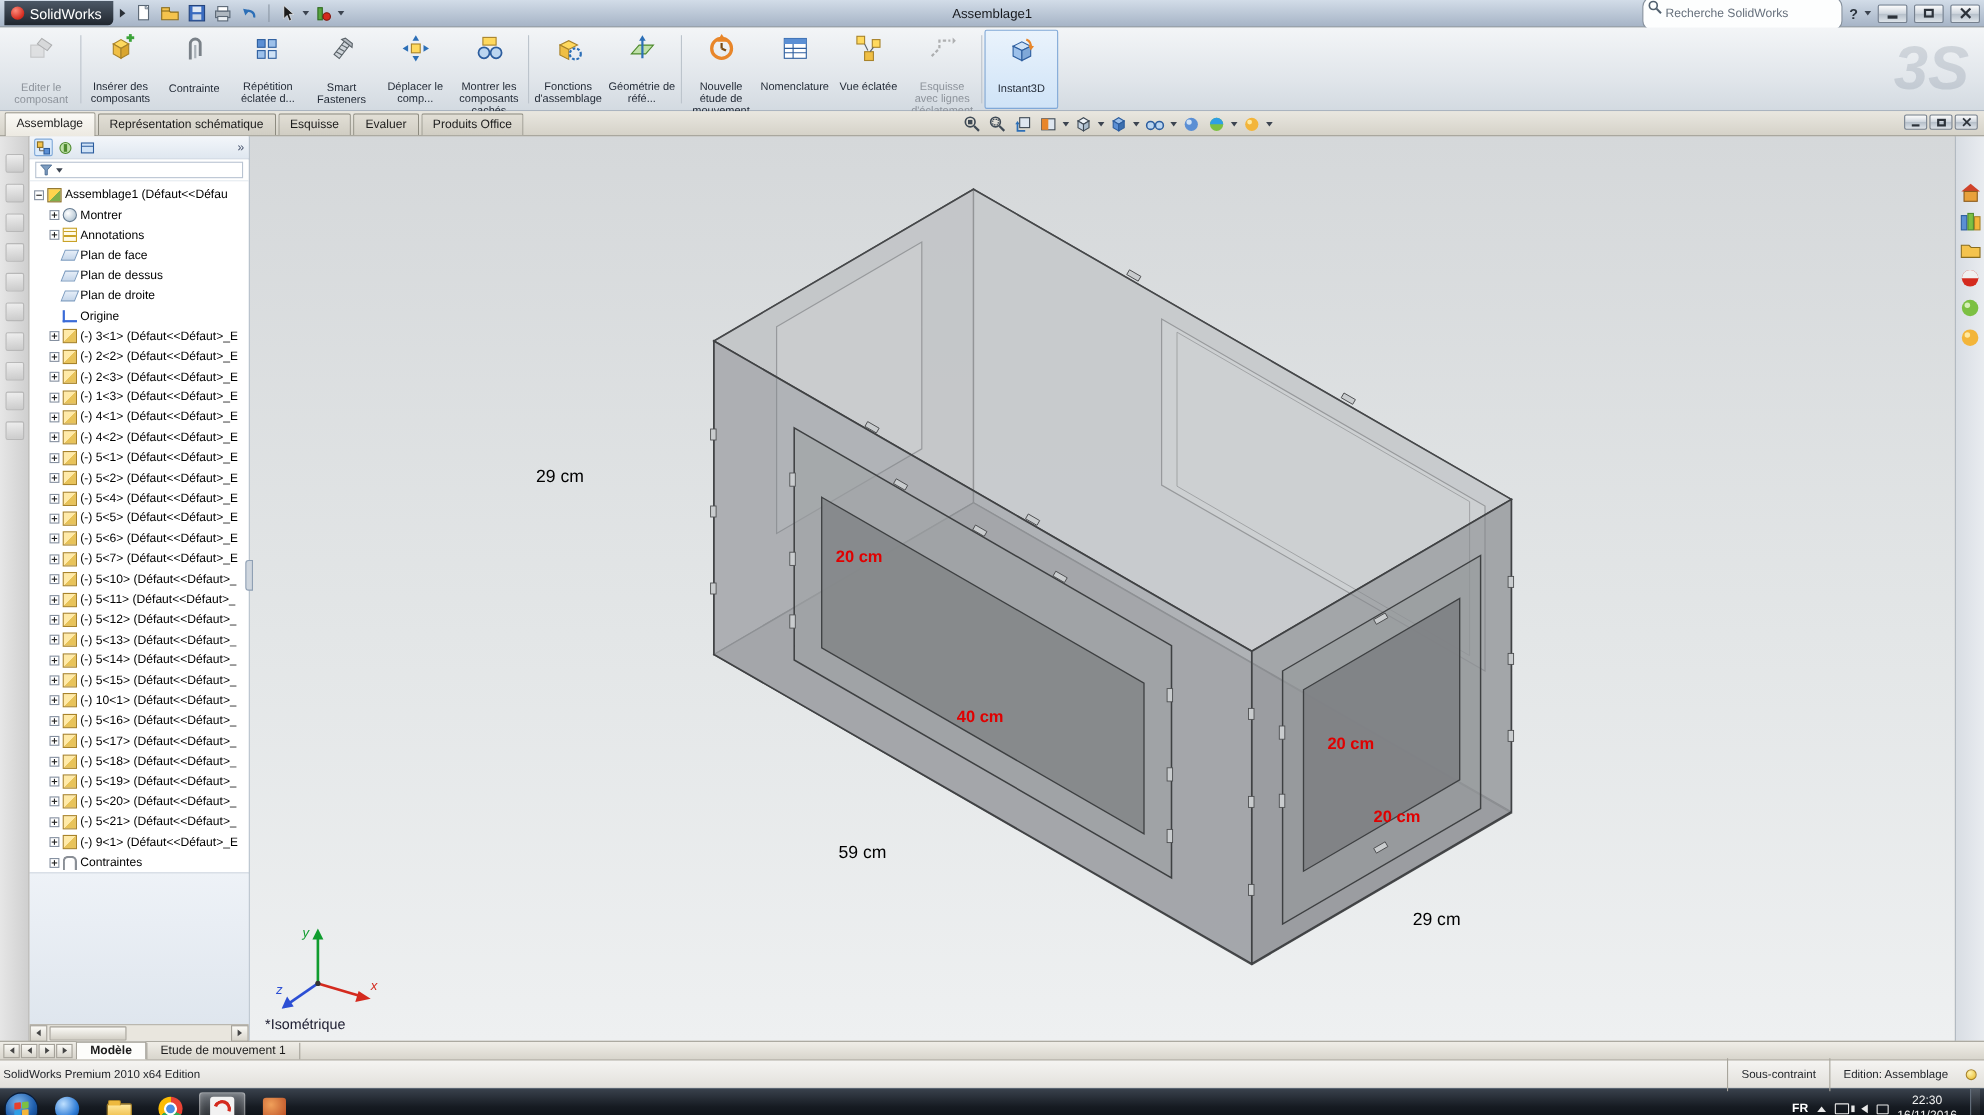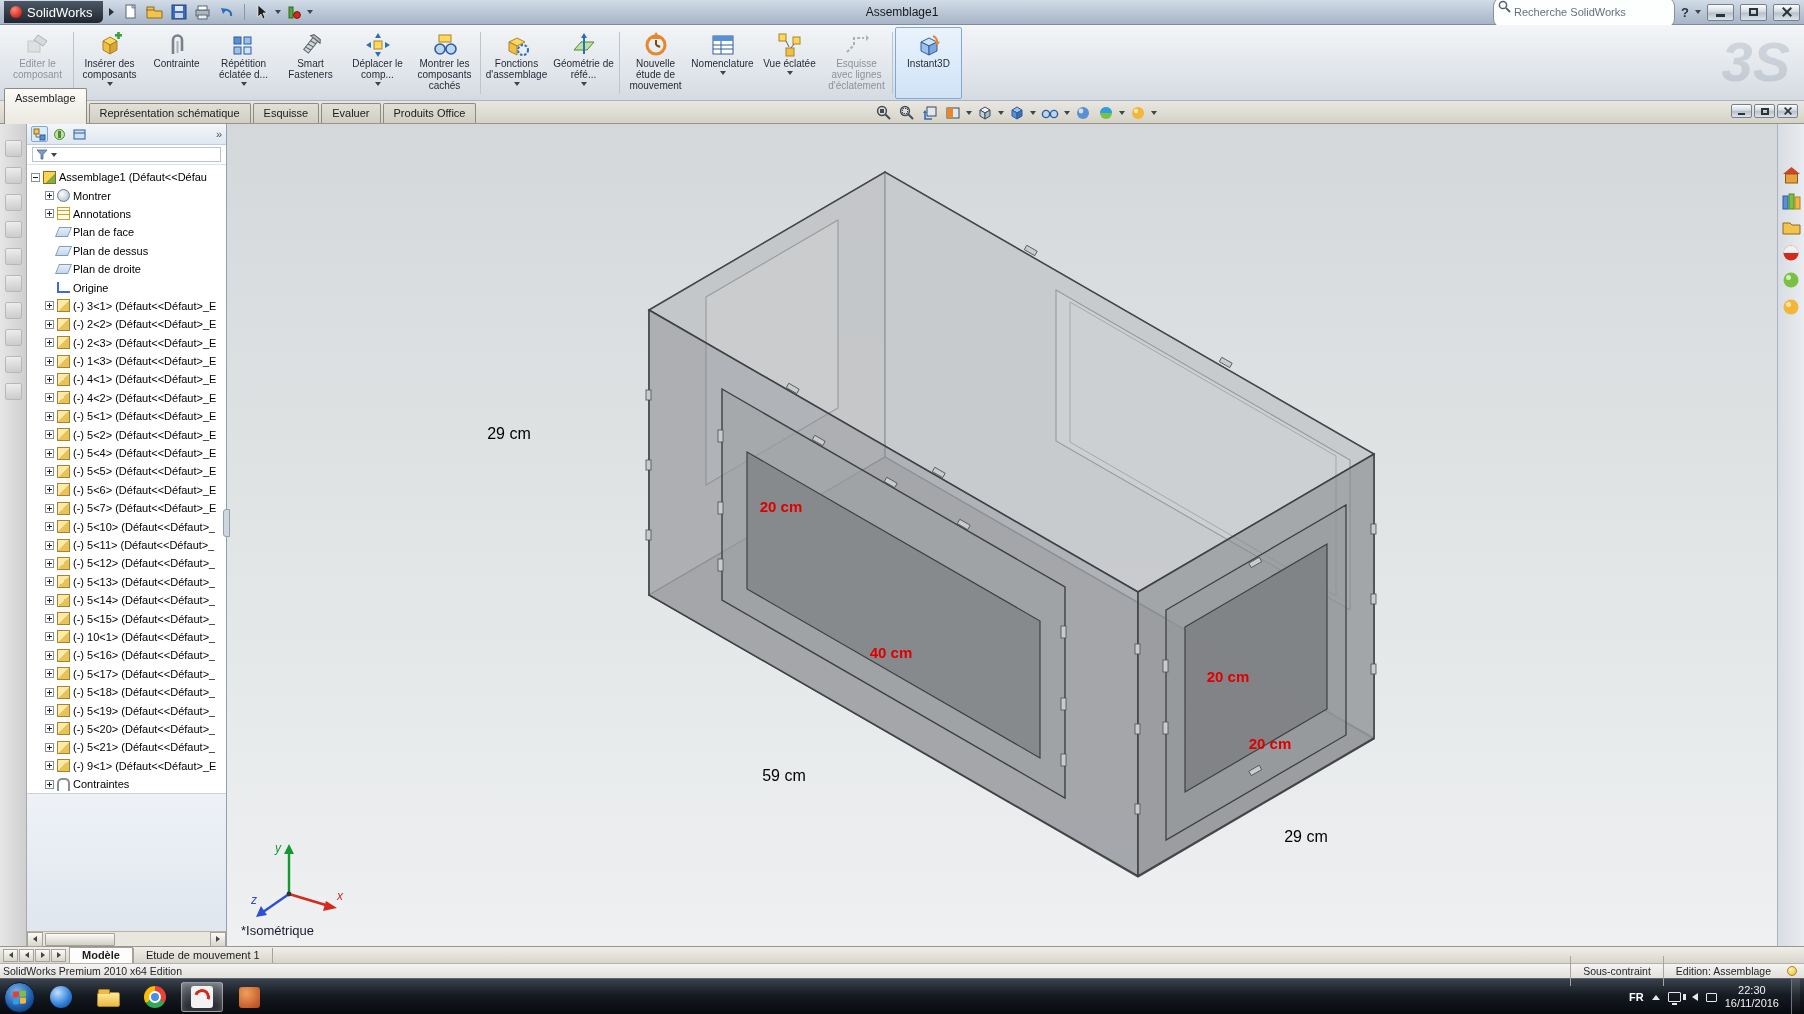--- a/index.html
+++ b/index.html
@@ -23,34 +23,34 @@
   .help-q { font-size:13px; font-weight:bold; color:#2a323c; }
   .wbtn { width:27px; height:17px; border:1px solid #76818f; border-radius:2px; background:linear-gradient(#fdfdfd,#cfd6de 48%,#b6c0ca 52%,#dde3e9); display:flex; align-items:center; justify-content:center; }
   .g-min { width:9px; height:3px; background:#2c323a; margin-top:7px; }
   .g-max { width:9px; height:8px; border:2px solid #2c323a; }
   .g-close { position:relative; width:10px; height:10px; }
   .g-close::before,.g-close::after { content:""; position:absolute; left:4px; top:-1px; width:2px; height:12px; background:#2c323a; }
   .g-close::before { transform:rotate(45deg); } .g-close::after { transform:rotate(-45deg); }
 
   
   .ribbon { height:76px; background:linear-gradient(#f3f5f7,#e0e5ea 65%,#d3dae1); border-bottom:1px solid #aab4c0; display:flex; align-items:stretch; padding:2px 4px 1px; position:relative; }
-  .rb { width:67px; display:flex; flex-direction:column; align-items:center; padding-top:3px; gap:0; font-size:10px; line-height:1.08; color:#1f2733; text-align:center; border:1px solid transparent; border-radius:2px; }
+  .rb { width:67px; display:flex; flex-direction:column; align-items:center; padding-top:3px; gap:18px; font-size:10px; line-height:1.08; color:#1f2733; text-align:center; border:1px solid transparent; border-radius:2px; }
   .rb .ric { height:28px; display:flex; align-items:center; justify-content:center; }
   .rb .rlabel { width:64px; }
   .rb.disabled { color:#8d939b; }
   .rb.disabled .ric { opacity:.5; filter:grayscale(1); }
   .rb.active { background:linear-gradient(#eaf3fc,#cfe3f7); border:1px solid #7fa8d8; }
   .rb .caret { margin-top:1px; }
   .rsep { width:1px; background:#bcc4cc; margin:5px 2px; }
   .watermark { position:absolute; right:14px; top:4px; font-size:56px; font-style:italic; font-weight:bold; color:rgba(95,112,128,.20);text-align:right; }
 
   
   .tab-bar { height:23px; background:linear-gradient(#e9e7e0,#d5d2c8); border-bottom:1px solid #98968c; display:flex; align-items:flex-end; padding-left:4px; position:relative; }
   .ctab { font-size:11px; color:#1c1c1c; padding:3px 10px 4px; border:1px solid #8d8b80; border-bottom:none; border-radius:2px 2px 0 0; background:linear-gradient(#e2dfd6,#d0cdc3); margin-right:2px; }
-  .ctab.active { background:linear-gradient(#fbfaf6,#ecead f0); background:linear-gradient(#fbfaf6,#ece9e1); position:relative; top:1px; padding-bottom:20px; }
+  .ctab.active { background:linear-gradient(#fbfaf6,#ecead f0); background:linear-gradient(#fbfaf6,#ece9e1); position:relative; top:1px; padding-bottom:6px; }
   .hud { position:absolute; left:874px; top:2px; display:flex; align-items:center; gap:3px; }
   .hbtn { height:19px; display:flex; align-items:center; gap:2px; padding:1px 2px; border-radius:2px; }
   .docwin { position:absolute; right:6px; top:3px; display:flex; gap:2px; }
   .docwin .wbtn { width:21px; height:14px; }
   .docwin .g-min { width:7px; height:2px; margin-top:6px; }
   .docwin .g-max { width:8px; height:7px; }
   .docwin .g-close { transform:scale(.8); }
 
   
   .main { display:flex; height:822px; position:relative; }
@@ -100,21 +100,21 @@
   .right-strip { width:27px; background:linear-gradient(270deg,#e9ecf0,#d8dde3); border-left:1px solid #aab4c0; display:flex; flex-direction:column; align-items:center; padding-top:42px; gap:9px; }
 
   
   .bottom-tabs { height:17px; background:linear-gradient(#f0eee8,#d8d5cc); border-top:1px solid #98968c; display:flex; align-items:center; font-size:11px; color:#1c1c1c; }
   .bt-nav { display:flex; gap:1px; padding:0 3px; }
   .bt-nav .sc-btn { width:15px; height:13px; }
   .dtab { padding:1px 12px 2px; border-right:1px solid #a5a29a; border-left:1px solid #a5a29a; }
   .dtab.active { background:#fdfdfb; border-top:1px solid #a5a29a; font-weight:bold; }
 
   
-  .status-bar { height:15px; background:linear-gradient(#f5f4f2,#e2e0db); border-top:1px solid #b5b2aa; display:flex; align-items:center; font-size:10.5px; color:#23262b; padding:0 3px; }
+  .status-bar { height:26px; background:linear-gradient(#f5f4f2,#e2e0db); border-top:1px solid #b5b2aa; display:flex; align-items:center; font-size:10.5px; color:#23262b; padding:0 3px; }
   .sb-cell { border-left:1px solid #a8a59c; padding:15px 12px; height:100%; display:flex; align-items:center; }
   .sb-ball { width:10px; height:10px; border-radius:50%; background:radial-gradient(circle at 35% 30%, #fff3b0, #e8b923); border:1px solid #a8832a; margin:0 4px; }
 
   
   .taskbar { height:37px; background:linear-gradient(#3b4document 0,#000); background:linear-gradient(#39414c,#161b22 45%,#06080c); border-top:1px solid #5a6572; display:flex; align-items:center; padding:0 4px; gap:5px; }
   .orb { width:31px; height:31px; border-radius:50%; background:radial-gradient(circle at 40% 30%, #7db4e8, #1f5fae 55%, #0a2a55); border:1px solid #0a1c36; display:flex; align-items:center; justify-content:center; position:relative; }
   .flag { width:13px; height:13px; display:grid; grid-template-columns:6px 6px; grid-template-rows:6px 6px; gap:1px; transform:skewY(-6deg); }
   .flag span { border-radius:1px; }
   .flag span:nth-child(1){background:#e8402a;} .flag span:nth-child(2){background:#7cc043;}
   .flag span:nth-child(3){background:#2e9fe6;} .flag span:nth-child(4){background:#f3b53a;}

